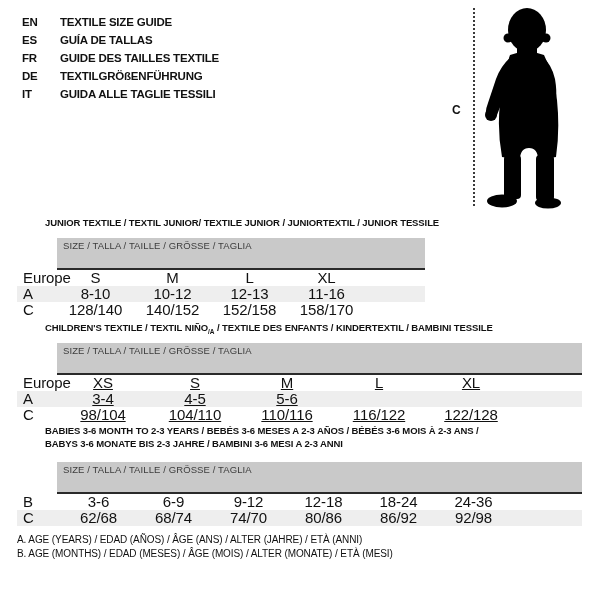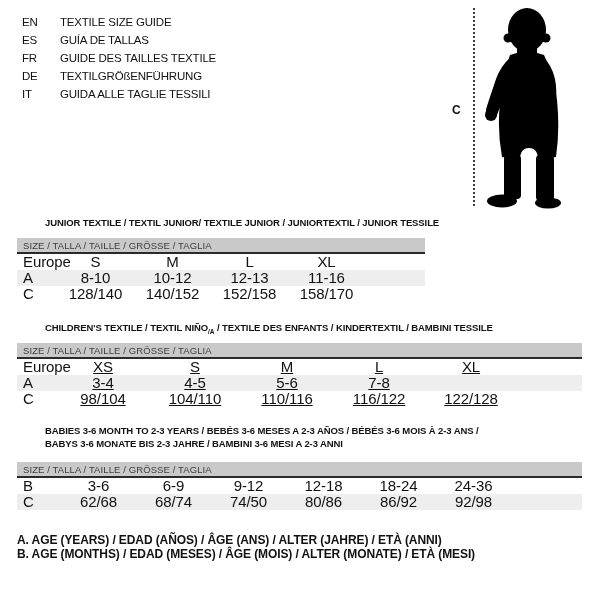--- a/index.html
+++ b/index.html
@@ -2,50 +2,50 @@
 <html><head>
 <meta charset="utf-8">
 <style>
   * { margin:0; padding:0; box-sizing:border-box; }
   html,body { width:600px; height:600px; background:#fff; }
   body { font-family:"Liberation Sans","DejaVu Sans",sans-serif; color:#111; position:relative; overflow:hidden; }
   .page { position:absolute; left:0; top:0; width:600px; height:600px; background:#fff; }
 
   
   .lang-block { position:absolute; left:22px; top:13px; }
-  .lang-row { display:flex; height:18px; line-height:18px; font-weight:normal; font-size:11.5px; letter-spacing:-0.2px; }
+  .lang-row { display:flex; height:18px; line-height:18px; font-weight:bold; font-size:11.5px; letter-spacing:-0.2px; }
   .lang-code { width:38px; }
   .lang-title { }
 
   
   .measure-line { position:absolute; left:473px; top:8px; height:198px; width:0; border-left:2px dotted #3a3a3a; }
   .figure-label { position:absolute; left:452px; top:103px; font-weight:bold; font-size:12px; }
   .baby-svg { position:absolute; left:480px; top:5px; }
 
   
   .section-title { position:absolute; left:17px; font-weight:bold; font-size:9.5px; letter-spacing:-0.1px; white-space:nowrap;margin-left:28px; }
   .sizetable { position:absolute; left:17px; }
-  .st-header { background:#c9c9c9; border-bottom:2px solid #2a2a2a; height:16px; line-height:15px; padding-left:6px; font-size:9.5px; color:#3c3c3c; letter-spacing:0.1px; }
+  .st-header { background:#c9c9c9; border-bottom:2px solid #2a2a2a; height:32px; line-height:15px; padding-left:6px; font-size:9.5px; color:#3c3c3c; letter-spacing:0.1px;margin-left:40px; }
   .st-row { display:flex; height:16px; line-height:16px; font-size:15px; letter-spacing:-0.1px; }
   .st-row.shaded { background:#eeeeee; }
   .cell-label { width:40px; padding-left:6px; }
   .cell { text-align:center; }
   .t-junior { width:408px; top:238px; }
   .t-junior .cell { width:77px; }
   .t-children { width:565px; top:343px; }
   .t-children .cell { width:92px;text-decoration:underline; }
   .t-babies { width:565px; top:462px; }
   .t-babies .cell-label { width:44px; }
   .t-babies .cell { width:75px; }
 
   .sub-sm { font-size:6.5px; vertical-align:sub; }
 
   
   .footnotes { position:absolute; left:17px; top:533px; }
-  .footnote { height:14px; line-height:14px; font-weight:bold; font-size:12px; letter-spacing:-0.1px; white-space:nowrap; }
+  .footnote { height:14px; line-height:14px; font-weight:normal; font-size:10px; letter-spacing:-0.1px; white-space:nowrap; }
 </style>
 </head>
 <body>
 
 <div class="page">
 
   <div class="lang-block">
     <div class="lang-row">
       <span class="lang-code">EN</span>
       <span class="lang-title">TEXTILE SIZE GUIDE</span>
@@ -124,21 +124,20 @@
       <span class="cell">S</span>
       <span class="cell">M</span>
       <span class="cell">L</span>
       <span class="cell">XL</span>
     </div>
     <div class="st-row shaded">
       <span class="cell-label">A</span>
       <span class="cell">3-4</span>
       <span class="cell">4-5</span>
       <span class="cell">5-6</span>
-      <span class="cell">7-8</span>
     </div>
     <div class="st-row">
       <span class="cell-label">C</span>
       <span class="cell">98/104</span>
       <span class="cell">104/110</span>
       <span class="cell">110/116</span>
       <span class="cell">116/122</span>
       <span class="cell">122/128</span>
     </div>
   </div>
@@ -153,21 +152,21 @@
       <span class="cell">6-9</span>
       <span class="cell">9-12</span>
       <span class="cell">12-18</span>
       <span class="cell">18-24</span>
       <span class="cell">24-36</span>
     </div>
     <div class="st-row shaded">
       <span class="cell-label">C</span>
       <span class="cell">62/68</span>
       <span class="cell">68/74</span>
-      <span class="cell">74/50</span>
+      <span class="cell">74/70</span>
       <span class="cell">80/86</span>
       <span class="cell">86/92</span>
       <span class="cell">92/98</span>
     </div>
   </div>
 
   <div class="footnotes">
     <div class="footnote">A. AGE (YEARS) / EDAD (AÑOS) / ÂGE (ANS) / ALTER (JAHRE) / ETÀ (ANNI)</div>
     <div class="footnote">B. AGE (MONTHS) / EDAD (MESES) / ÂGE (MOIS) / ALTER (MONATE) / ETÀ (MESI)</div>
   </div>

